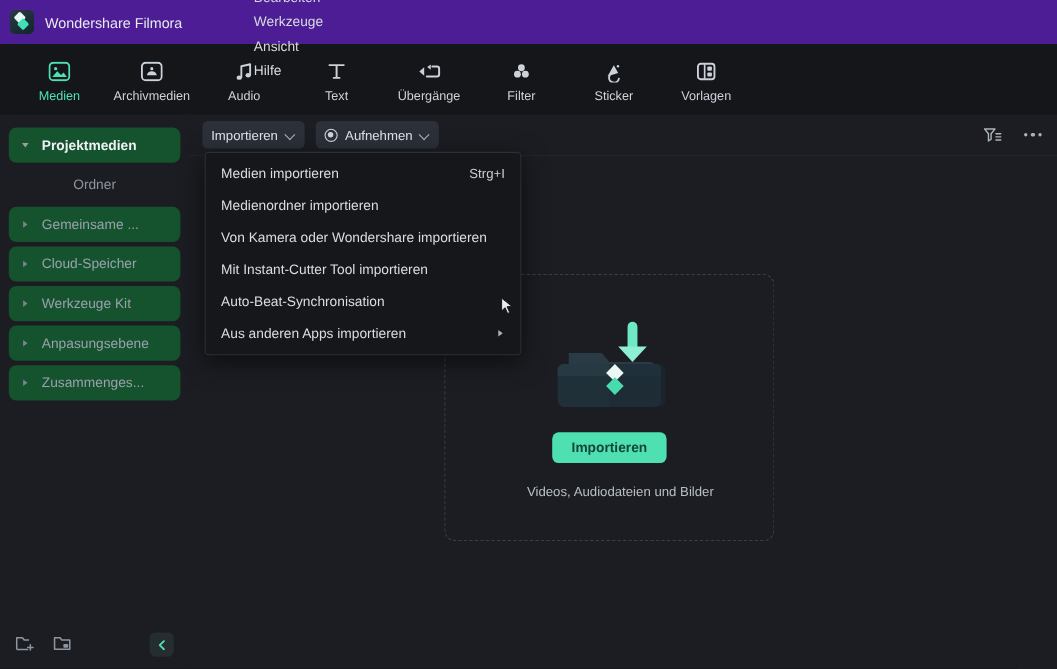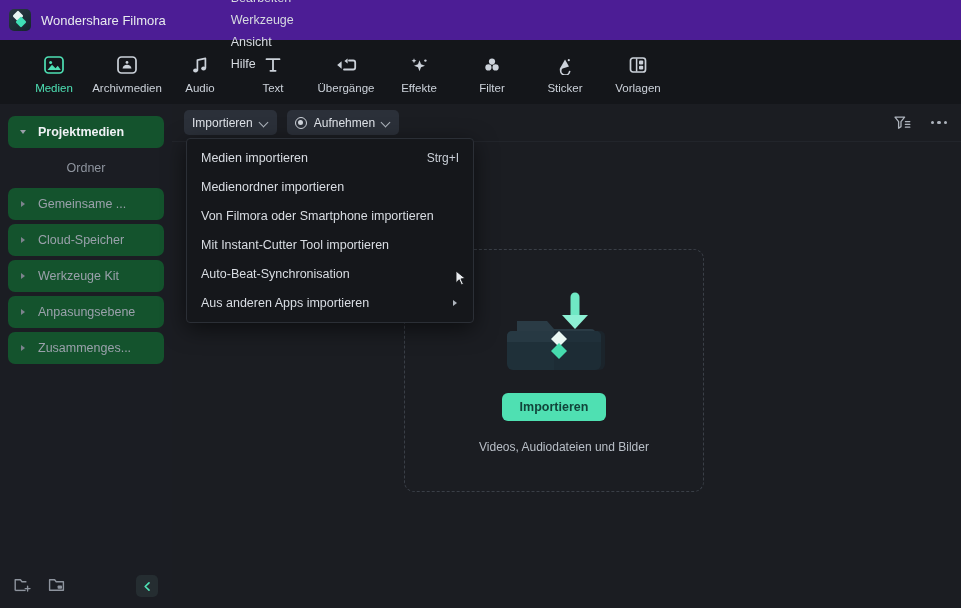--- a/index.html
+++ b/index.html
@@ -32,21 +32,21 @@
   }
   .menubar { display: flex; margin-left: 48px; flex-direction: column; }
   .menu-item {
     color: #d6dae0; font-size: 12.5px; padding: 4px 17px; border-radius: 4px;
     white-space: nowrap; cursor: default;
   }
 
   
   .toolbar {
     height: 64px; background: #14161a; display: flex; align-items: center;
-    padding-left: 22px; gap: 9px;
+    padding-left: 22px; gap: 20px;
   }
   .tool {
     width: 64px; display: flex; flex-direction: column; align-items: center;
     gap: 5px; cursor: default; padding-top: 3px;
   }
   .tool .ic {
     width: 26px; height: 24px; display: flex; align-items: center; justify-content: center;
     color: #ccd2da;
   }
   .tool .lb { font-size: 11.5px; color: #ccd2da; white-space: nowrap; }
@@ -226,30 +226,20 @@
       <span class="ic">
         <svg width="22" height="18" viewBox="0 0 22 18">
             <path d="M14 4.5h4.2a2 2 0 0 1 2 2v5a2 2 0 0 1-2 2H9" fill="none" stroke="currentColor" stroke-width="1.8" stroke-linecap="round"></path>
             <path d="M6.6 5.2 2.2 9l4.4 3.8z" fill="currentColor"></path>
             <path d="M12.6 2.6 9.4 5l3.2 2.4z" fill="currentColor"></path>
           </svg>
       </span>
       <span class="lb">Übergänge</span>
     </div>
 
-    <div class="tool">
-      <span class="ic">
-        <svg width="20" height="19" viewBox="0 0 20 19">
-            <path d="M10.5 4.2 12 8.2l4 1.5-4 1.5-1.5 4-1.5-4-4-1.5 4-1.5z" fill="currentColor"></path>
-            <path d="M5 2.2l.7 1.8 1.8.7-1.8.7L5 7.2l-.7-1.8-1.8-.7 1.8-.7z" fill="currentColor"></path>
-            <circle cx="16.4" cy="4.6" r="1.2" fill="currentColor"></circle>
-          </svg>
-      </span>
-      <span class="lb">Effekte</span>
-    </div>
 
     <div class="tool">
       <span class="ic">
         <svg width="20" height="18" viewBox="0 0 20 18">
             <circle cx="10" cy="5.6" r="3.1" fill="currentColor"></circle>
             <circle cx="6.4" cy="11.4" r="3.1" fill="currentColor"></circle>
             <circle cx="13.6" cy="11.4" r="3.1" fill="currentColor"></circle>
           </svg>
       </span>
       <span class="lb">Filter</span>
@@ -392,21 +382,21 @@
     <div class="dd-item">
       <span>Medien importieren</span>
       <span class="sc">Strg+I</span>
     </div>
     <div class="dd-spacer"></div>
     <div class="dd-item">
       <span>Medienordner importieren</span>
     </div>
     <div class="dd-spacer"></div>
     <div class="dd-item">
-      <span>Von Filmora oder Smartphone importieren</span>
+      <span>Von Kamera oder Wondershare importieren</span>
     </div>
     <div class="dd-spacer"></div>
     <div class="dd-item">
       <span>Mit Instant-Cutter Tool importieren</span>
     </div>
     <div class="dd-spacer"></div>
     <div class="dd-item">
       <span>Auto-Beat-Synchronisation</span>
     </div>
     <div class="dd-spacer"></div>

